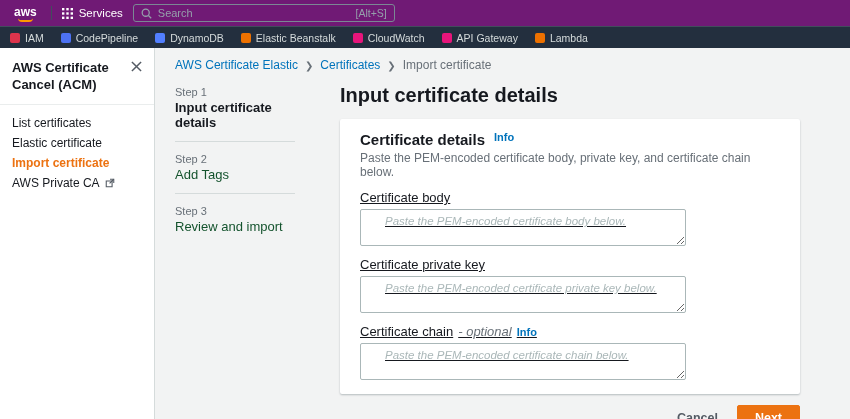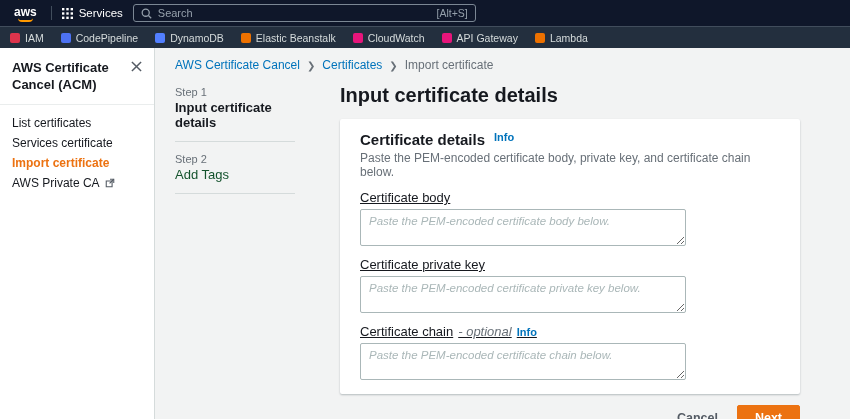--- a/index.html
+++ b/index.html
@@ -1,25 +1,25 @@
 <!DOCTYPE html>
 <html><head>
 <meta charset="utf-8">
 <style>
   * { margin:0; padding:0; box-sizing:border-box; }
   body { font-family:"Liberation Sans", sans-serif; background:#e5e5e5; }
   .page { width:850px; height:419px; overflow:hidden; background:#f2f3f3; position:relative; }
 
   
-  .topbar { height:26px; background:#0f172a; display:flex; align-items:center; padding:0 10px; gap:10px; }
+  .topbar { height:26px; background:#701a75; display:flex; align-items:center; padding:0 10px; gap:10px; }
   .aws-logo { color:#fff; font-weight:bold; font-size:12px; line-height:1; padding:2px 4px 0; cursor:pointer; }
   .aws-logo .smile { display:block; width:15px; height:4px; border-bottom:2px solid #ff9900; border-radius:0 0 9px 9px; margin:0 auto; }
   .tb-divider { width:1px; height:14px; background:#414d5c; }
   .services-btn { display:flex; align-items:center; gap:6px; color:#fff; font-size:11.5px; cursor:pointer; }
-  .search-box { display:flex; align-items:center; width:343px; height:18px; border:1px solid #7b8794; border-radius:3px; padding:0 7px; gap:6px; }
+  .search-box { display:flex; align-items:center; width:262px; height:18px; border:1px solid #7b8794; border-radius:3px; padding:0 7px; gap:6px; }
   .search-box input { flex:1; background:transparent; border:none; outline:none; color:#fff; font-size:11px; font-family:inherit; }
   .search-box input::placeholder { color:#95a0ab; }
   .search-shortcut { color:#95a0ab; font-size:10.5px; }
 
   
   .favbar { height:22px; background:#232f3e; border-top:1px solid #414d5c; display:flex; align-items:center; padding:0 10px; gap:17px; }
   .fav-item { display:flex; align-items:center; gap:5px; color:#d5dbdb; font-size:10.5px; cursor:pointer; white-space:nowrap; }
   .fav-icon { width:10px; height:10px; border-radius:2px; flex:none; }
 
   
@@ -53,21 +53,21 @@
 
   .card { background:#fff; border-radius:2px; box-shadow:0 1px 2px 0 rgba(0,28,36,.25); padding:12px 20px 14px; }
   .card-title-row { display:flex; align-items:flex-start; gap:9px; }
   .card-title { font-size:15px; font-weight:bold; color:#16191f; }
   .info-link { font-size:11px; color:#0073bb; text-decoration:none; font-weight:bold; }
   .card-desc { font-size:12px; color:#687078; margin-top:3px; }
 
   .field { margin-top:11px; }
   .field-label { font-size:13px; color:#16191f; margin-bottom:4px; display:flex; align-items:baseline; gap:5px;text-decoration:underline; }
   .field-label em { font-style:italic; color:#687078; font-size:13px; }
-  .field textarea { display:block; width:326px; height:37px; border:1px solid #aab7b8; border-radius:2px; padding:5px 8px; font-family:inherit; font-size:11.5px; color:#16191f; resize:both; background:#fff; }
+  .field textarea { display:block; width:326px; height:37px; border:1px solid #aab7b8; border-radius:2px; padding:5px 24px; font-family:inherit; font-size:11.5px; color:#16191f; resize:both; background:#fff;text-decoration:underline; }
   .field textarea::placeholder { color:#aab7b8; font-style:italic; }
 
   .actions { display:flex; justify-content:flex-end; align-items:center; gap:6px; margin-top:11px; }
   .btn-cancel { background:none; border:1px solid transparent; color:#545b64; font-weight:bold; font-size:12.5px; padding:5px 12px; cursor:pointer; font-family:inherit; }
   .btn-next { background:#ec7211; border:1px solid #ec7211; color:#fff; font-weight:bold; font-size:12.5px; padding:5px 17px; border-radius:2px; cursor:pointer; font-family:inherit; }
 </style>
 </head>
 <body>
 
 <div class="page">
@@ -143,56 +143,60 @@
         <button class="close-btn">
           <svg width="11" height="11" viewBox="0 0 12 12">
             <line x1="1" y1="1" x2="11" y2="11" stroke="#545b64" stroke-width="1.6"></line>
             <line x1="11" y1="1" x2="1" y2="11" stroke="#545b64" stroke-width="1.6"></line>
           </svg>
         </button>
       </div>
       <hr class="sidebar-rule">
       <nav class="nav">
         <a href="#">List certificates</a>
-        <a href="#">Services certificate</a>
+        <a href="#">Elastic certificate</a>
         <a href="#" class="active">Import certificate</a>
         <a href="#">
           <span>AWS Private CA</span>
           <svg width="10" height="10" viewBox="0 0 12 12">
             <path d="M1.5 3.5 H8.5 V10.5 H1.5 Z" fill="none" stroke="#545b64" stroke-width="1.3"></path>
             <path d="M6 1.5 H10.5 V6" fill="none" stroke="#545b64" stroke-width="1.3"></path>
             <line x1="10.5" y1="1.5" x2="5.5" y2="6.5" stroke="#545b64" stroke-width="1.3"></line>
           </svg>
         </a>
       </nav>
     </div>
 
     <div class="main">
 
       <div class="breadcrumb">
-        <a href="#">AWS Certificate Cancel</a>
+        <a href="#">AWS Certificate Elastic</a>
         <span class="crumb-sep">❯</span>
         <a href="#">Certificates</a>
         <span class="crumb-sep">❯</span>
         <span class="crumb-current">Import certificate</span>
       </div>
 
       <div class="body-row">
 
         <div class="steps">
           <div>
             <div class="step-label">Step 1</div>
             <div class="step-title">Input certificate details</div>
           </div>
           <hr>
           <div>
             <div class="step-label">Step 2</div>
             <div class="step-title inactive">Add Tags</div>
           </div>
           <hr>
+          <div>
+            <div class="step-label">Step 3</div>
+            <div class="step-title inactive">Review and import</div>
+          </div>
         </div>
 
         <div class="page-col">
           <h1 class="page-title">Input certificate details</h1>
 
           <div class="card">
             <div class="card-title-row">
               <span class="card-title">Certificate details</span>
               <a href="#" class="info-link">Info</a>
             </div>

